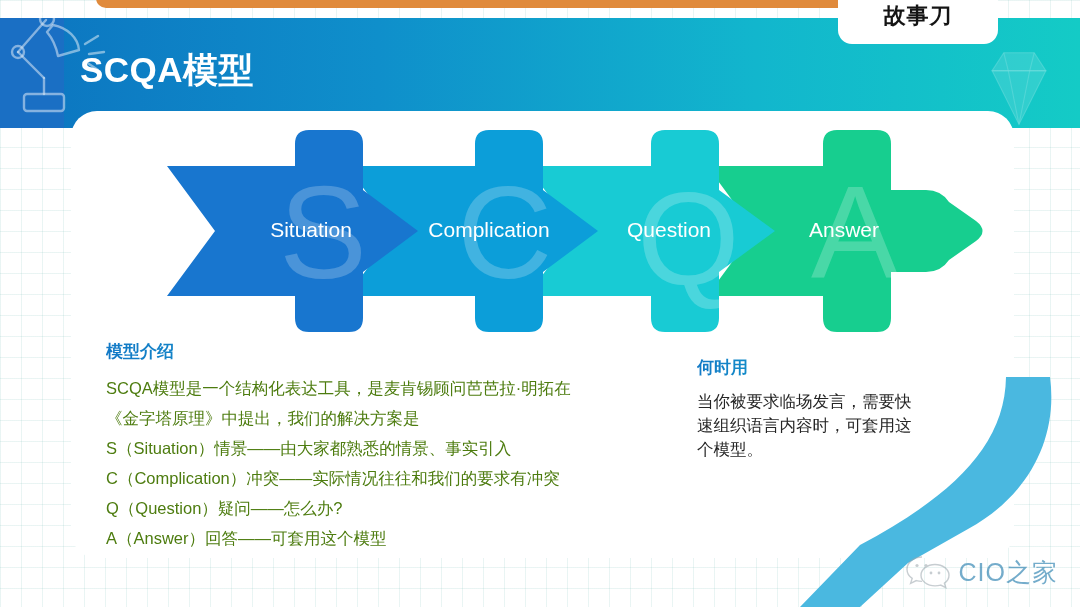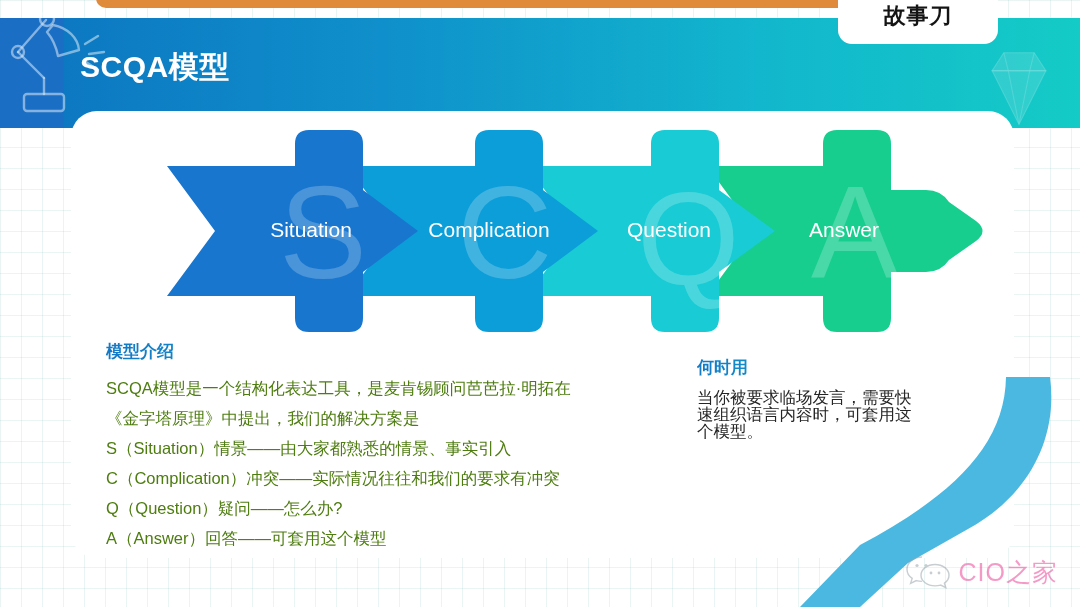--- a/index.html
+++ b/index.html
@@ -104,21 +104,21 @@
     width: 108px;
     height: 118px;
     opacity: 0.85;
   }
 
   
   .page-title {
     position: absolute;
     left: 80px;
     top: 47px;
-    font-size: 30px;
+    font-size: 35px;
     font-weight: bold;
     color: #ffffff;
     letter-spacing: 0.5px;
   }
 
   
   .card {
     position: absolute;
     left: 71px;
     top: 111px;
@@ -170,21 +170,21 @@
   }
   .body-line {
     font-size: 16.5px;
     color: #4d7c0f;
     line-height: 30px;
     white-space: nowrap;
   }
   .body-line-wrap {
     font-size: 16.5px;
     color: #252525;
-    line-height: 17px;
+    line-height: 24px;
   }
 
   
   .ribbon {
     position: absolute;
     right: 0;
     bottom: 0;
     width: 280px;
     height: 230px;
     pointer-events: none;
@@ -195,21 +195,21 @@
     position: absolute;
     right: 22px;
     bottom: 18px;
     display: flex;
     align-items: center;
     gap: 9px;
     opacity: 0.55;
   }
   .wm-text {
     font-size: 25px;
-    color: #ec4899;
+    color: #0369a1;
     letter-spacing: 1px;
   }
 </style>
 </head>
 <body>
 
 <div id="slide">
 
   <div class="grid-bg"></div>
 

